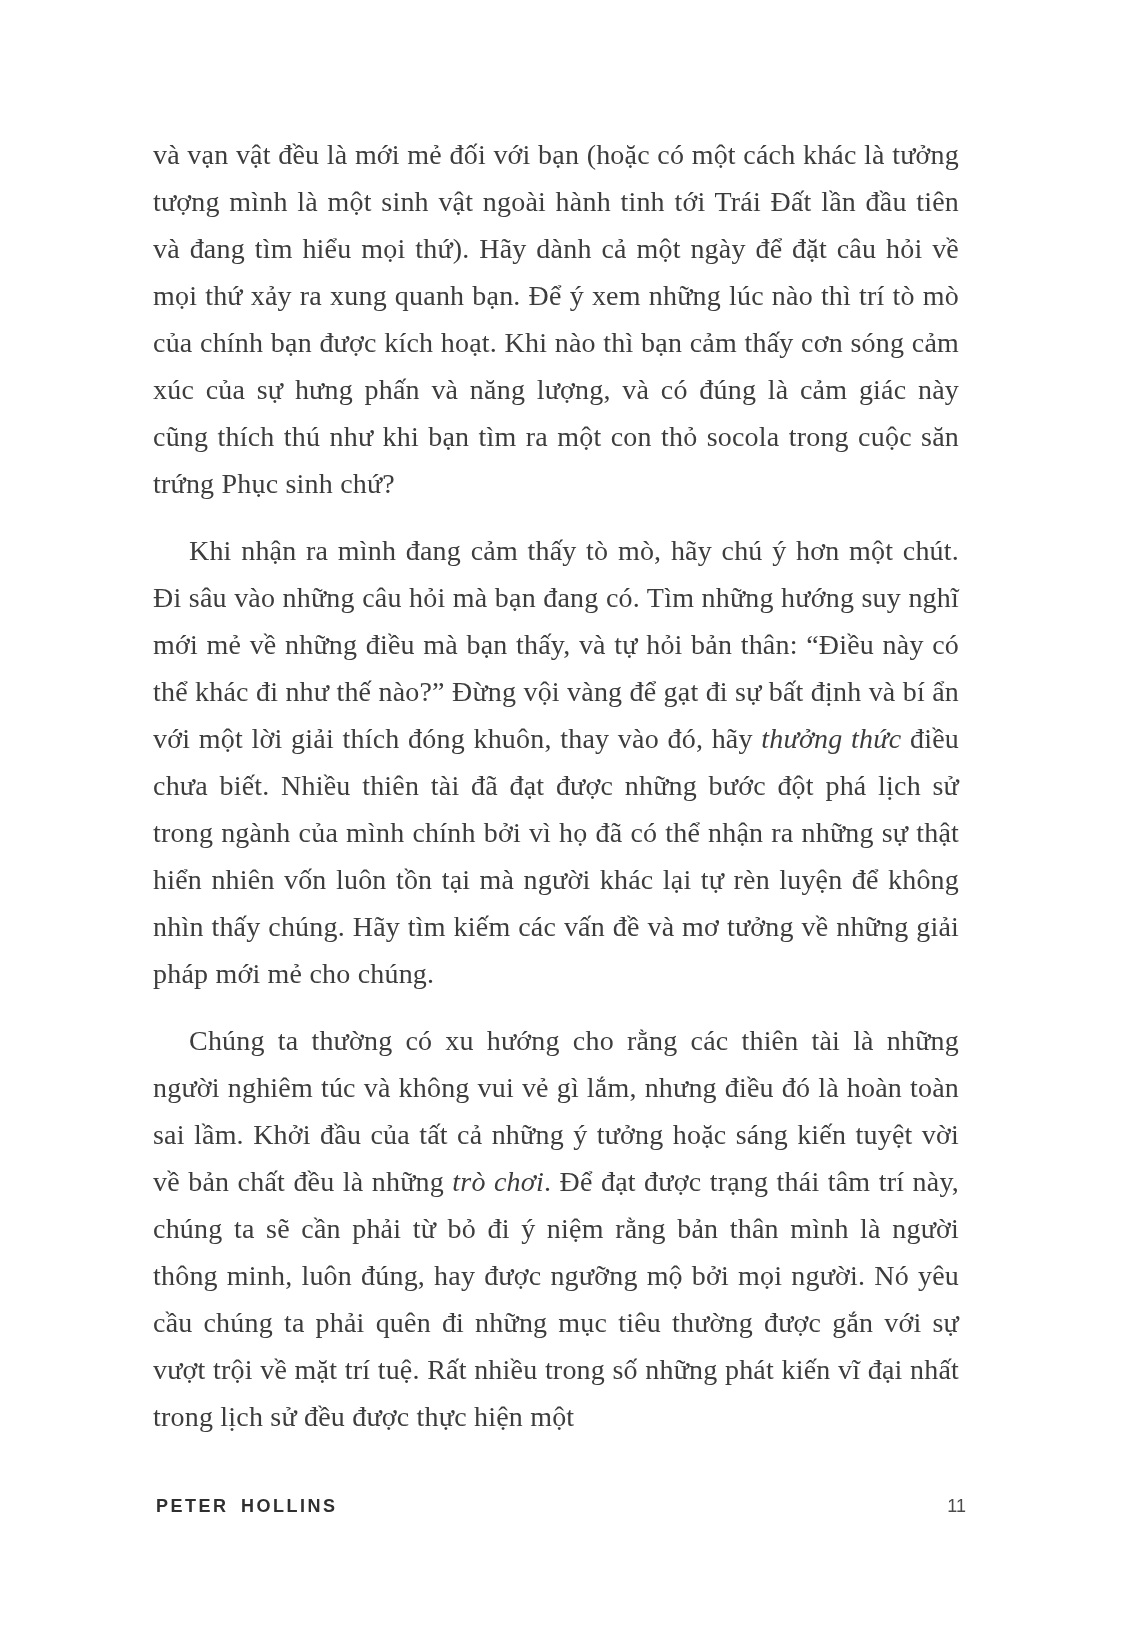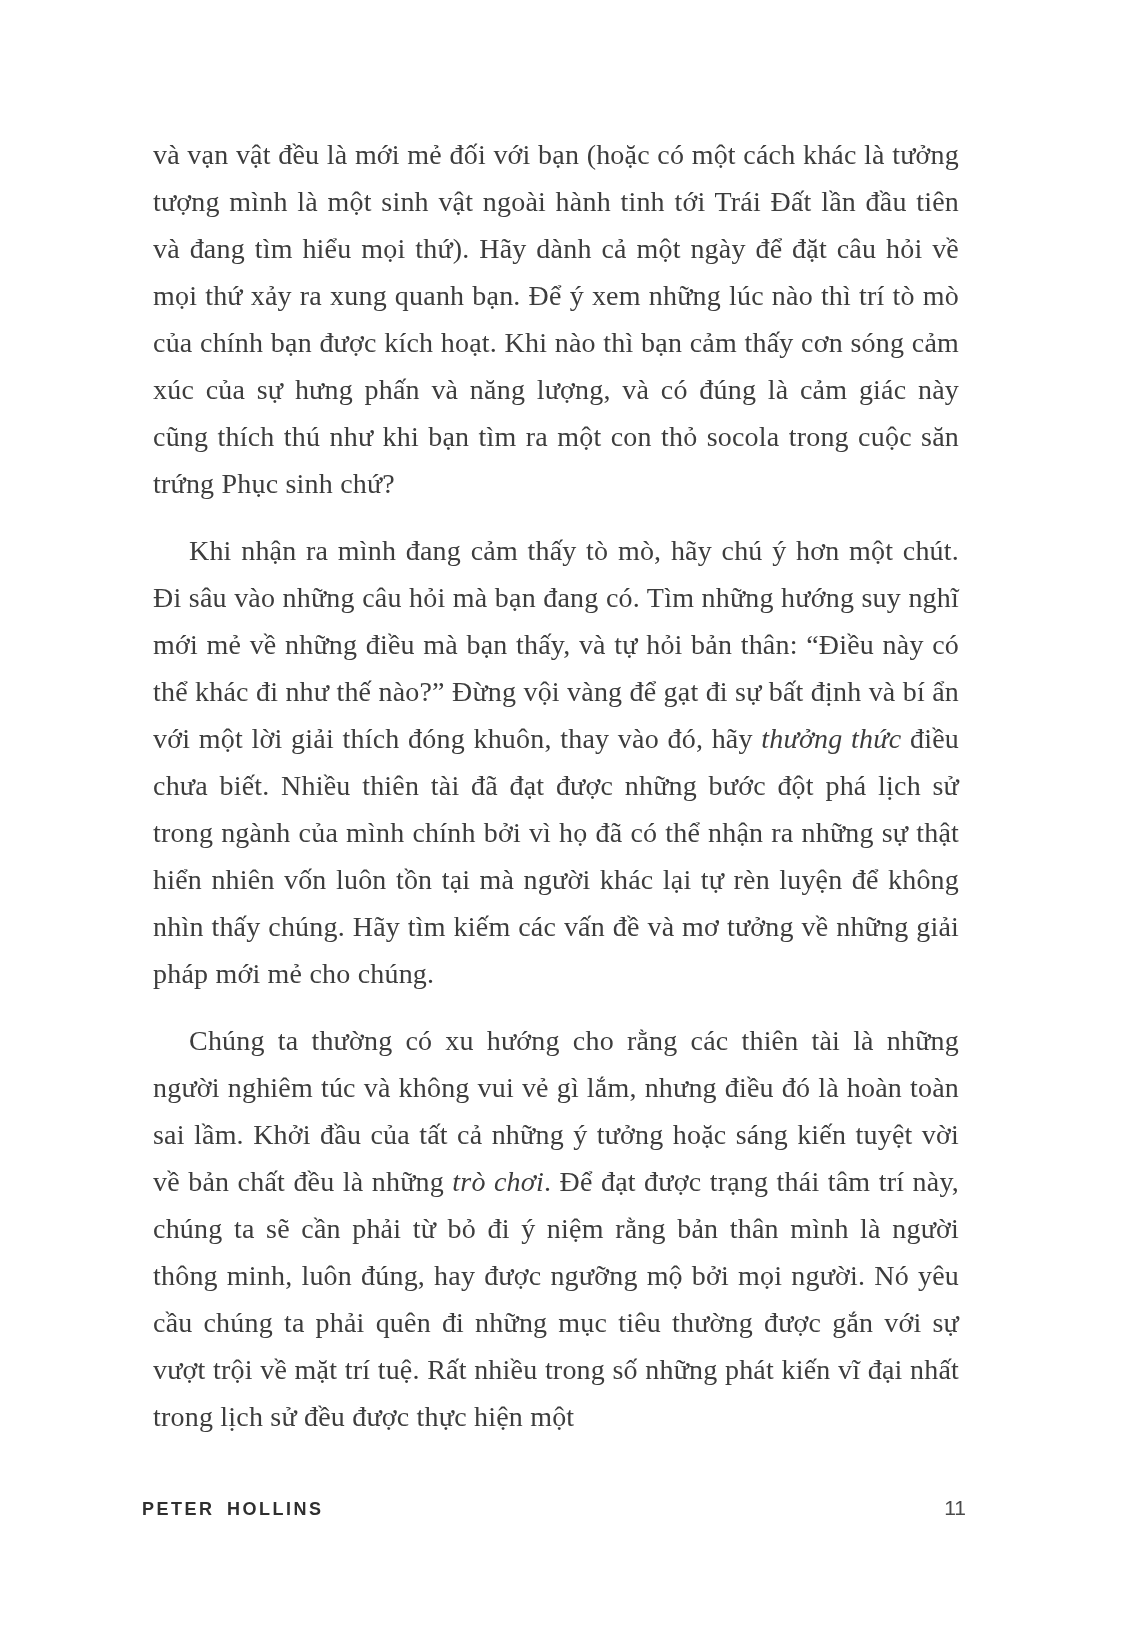--- a/index.html
+++ b/index.html
@@ -33,36 +33,36 @@
     font-family: Liberation Serif, serif;
   }
   .text-block p.indent {
     text-indent: 36px;
   }
   .italic {
     font-style: italic;
   }
   .page-footer {
     position: absolute;
-    left: 142px;
+    left: 156px;
     right: 160px;
     top: 1496px;
     display: flex;
     justify-content: space-between;
     align-items: baseline;
   }
   .author {
     font-weight: bold;
     font-size: 18px;
     letter-spacing: 2.5px;
     word-spacing: 5px;
     color: #2f2f2f;
   }
   .page-number {
-    font-size: 21px;
+    font-size: 18px;
     color: #4a4a4a;
   }
 </style>
 </head>
 <body>
 
 <div class="page">
 
   <main class="text-block">
       <p><span>và vạn vật đều là mới mẻ đối với bạn (hoặc có một cách khác là tưởng tượng mình là một sinh vật ngoài hành tinh tới Trái Đất lần đầu tiên và đang tìm hiểu mọi thứ). Hãy dành cả một ngày để đặt câu hỏi về mọi thứ xảy ra xung quanh bạn. Để ý xem những lúc nào thì trí tò mò của chính bạn được kích hoạt. Khi nào thì bạn cảm thấy cơn sóng cảm xúc của sự hưng phấn và năng lượng, và có đúng là cảm giác này cũng thích thú như khi bạn tìm ra một con thỏ socola trong cuộc săn trứng Phục sinh chứ?</span></p>

